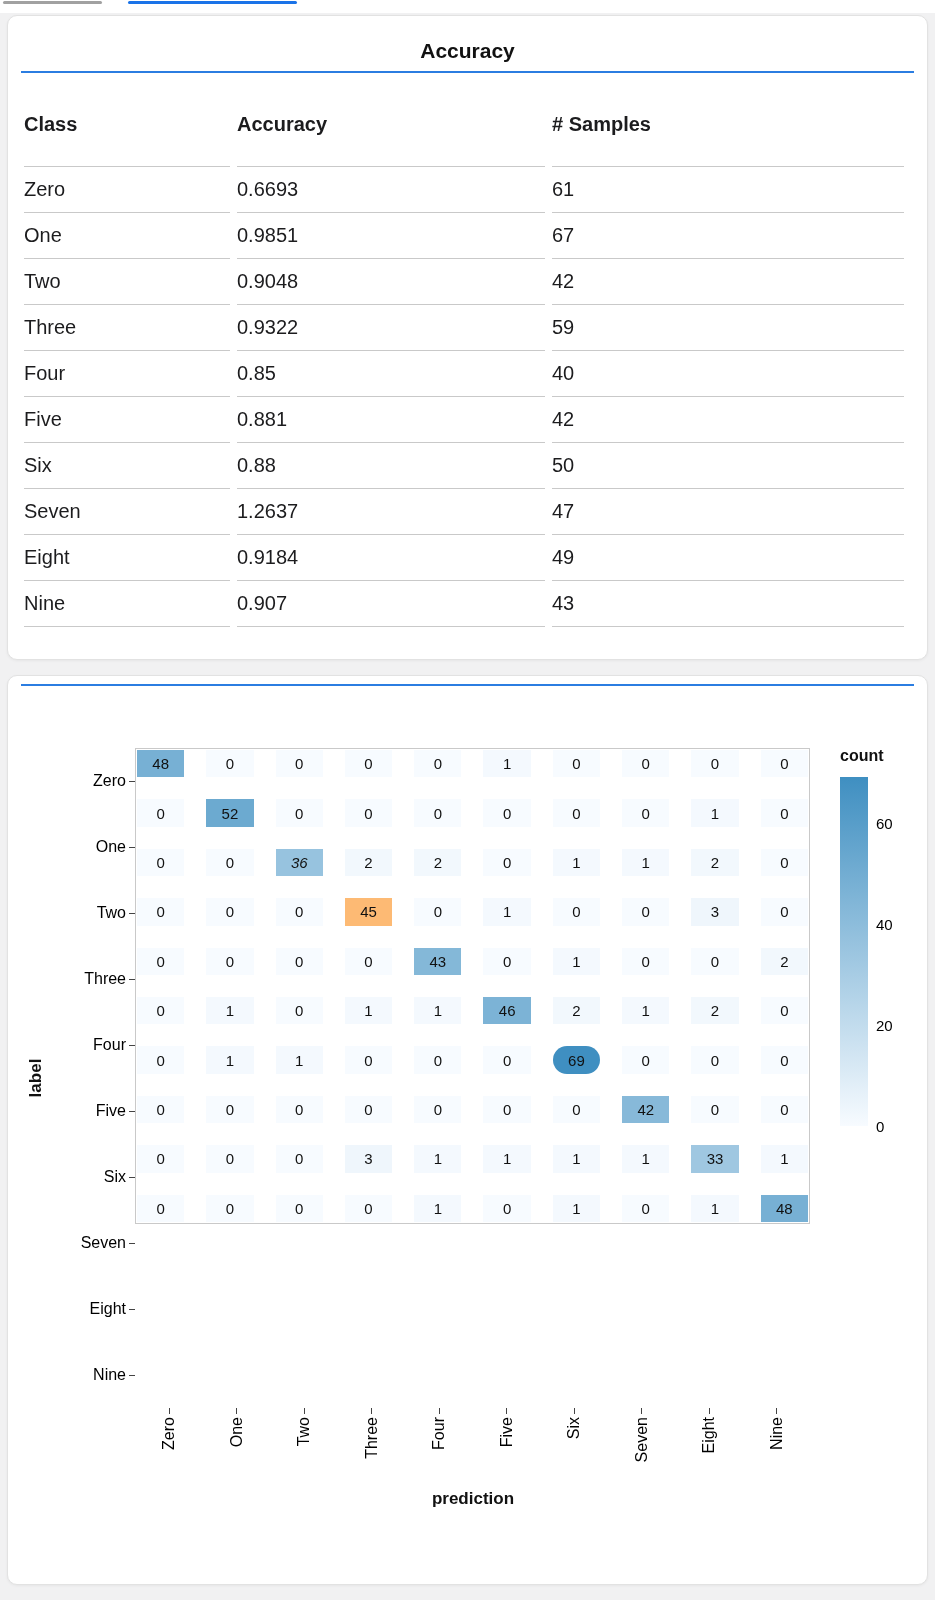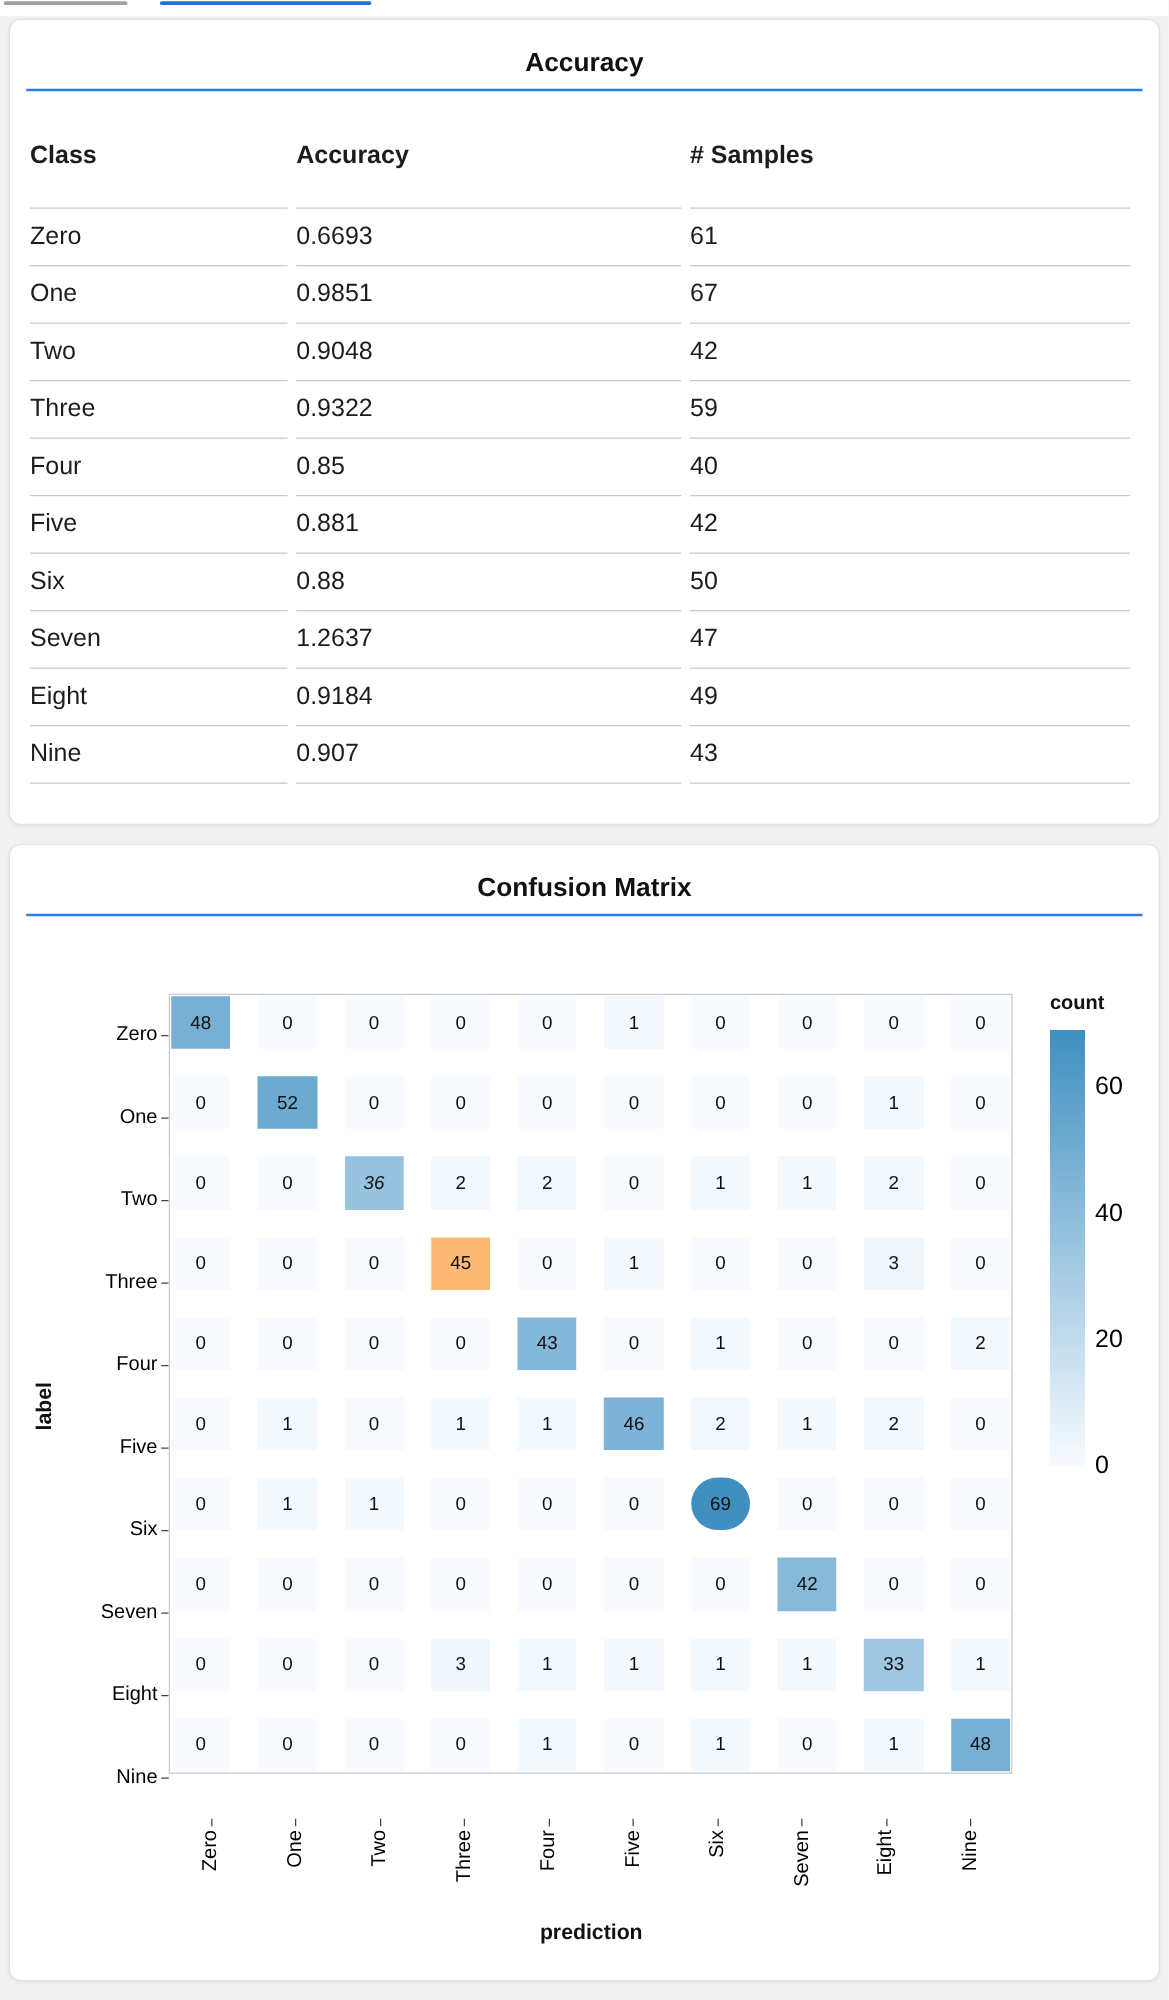--- a/index.html
+++ b/index.html
@@ -41,21 +41,21 @@
     padding:26px 0 30px; border-bottom:1px solid #c9c9c9;
   }
   table.acc td {
     padding:11px 0; line-height:23px;
     border-bottom:1px solid #c9c9c9;
   }
 
   
   .chart { position:relative; height:855px; }
   .matrix {
-    position:absolute; left:127px; top:62px; width:675px; height:624px;
+    position:absolute; left:127px; top:62px; width:675px; height:476px;
     background:#fff; border:1px solid #c9c9c9; padding:1px;
     display:grid; grid-template-columns:repeat(10,1fr); grid-template-rows:repeat(10,1fr);
     gap:22px;
   }
   .matrix .cell {
     display:flex; align-items:center; justify-content:center;
     font-size:15px; color:#111;
   }
   .ylab {
     position:absolute; left:0; width:127px; height:66px;
@@ -78,21 +78,21 @@
     transform:translate(-50%,-50%) rotate(-90deg);
     font-weight:bold; font-size:17px; color:#111; white-space:nowrap;
   }
   .xtitle {
     position:absolute; left:465px; top:813px;
     transform:translate(-50%,-50%);
     font-weight:bold; font-size:17px; color:#111;
   }
   .legend-title { position:absolute; left:832px; top:61px; font-weight:bold; font-size:16px; color:#111; }
   .legend-bar { position:absolute; left:832px; top:91px; width:28px; height:349px; }
-  .legend-lab { position:absolute; left:868px; transform:translateY(-50%); font-size:20px; color:#000; }
+  .legend-lab { position:absolute; left:868px; transform:translateY(-50%); font-size:15px; color:#000; }
 </style>
 </head>
 <body>
 
 <div class="topstrip">
   <div class="bar gray"></div>
   <div class="bar blue"></div>
 </div>
 
 <div class="card" id="card-accuracy">
@@ -160,21 +160,20 @@
         <tr>
           <td>Nine</td>
           <td>0.907</td>
           <td>43</td>
         </tr>
       </tbody>
   </table>
 </div>
 
 <div class="card" id="card-confusion">
-  <h2 class="card-title">Confusion Matrix</h2>
   <hr class="rule">
   <div class="chart" id="chart">
     <div class="ytitle">label</div>
     <div class="xtitle">prediction</div>
     <div class="legend-title">count</div>
   <div class="ylab" style="top: 62px;">
         <span class="txt">Zero</span>
         <span class="tickh"></span>
       </div>
       <div class="ylab" style="top: 128px;">

